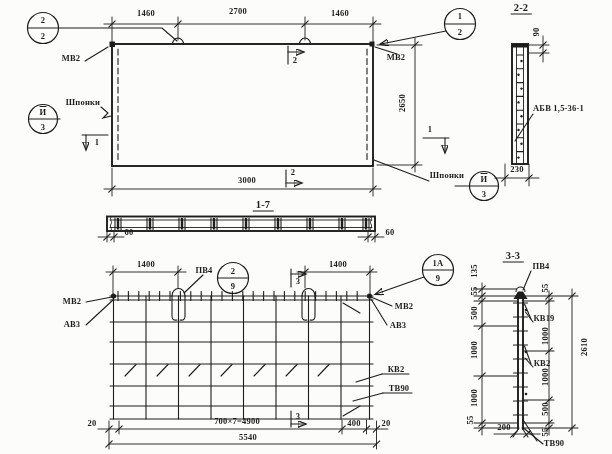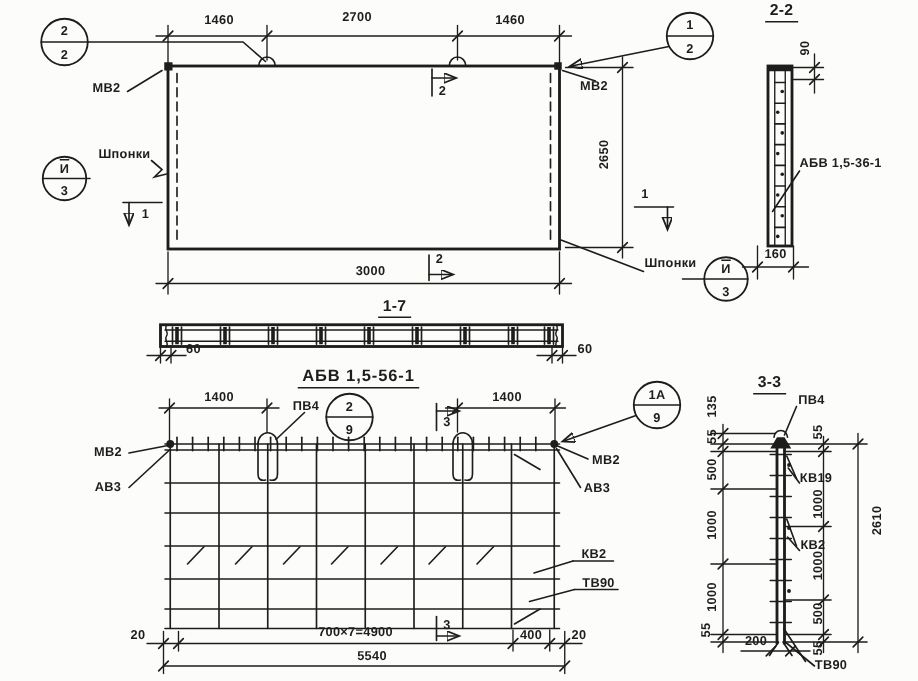--- a/index.html
+++ b/index.html
@@ -1,17 +1,17 @@
 <!DOCTYPE html>
 <html><head>
 <meta charset="utf-8">
 <style>
   html,body{margin:0;padding:0;background:#ffffff;}
   #stage{position:relative;width:612px;height:454px;background:#fcfcfa;overflow:hidden;
-         font-family:Liberation Sans, sans-serif;}
+         font-family:Liberation Serif, serif;}
   #dwg{position:absolute;left:0;top:0;}
   #dwg line,#dwg path,#dwg polyline{stroke:#1d1d1b;stroke-width:1.1;fill:none;stroke-linecap:round;}
   #dwg rect,#dwg circle{stroke:#1d1d1b;fill:none;stroke-width:1.2;}
   #dwg .fil{fill:#1d1d1b;stroke:none;}
   #dwg .dash{stroke-dasharray:6 3.5;}
   #dwg .w2{stroke-width:1.9;}
   #dwg .thin{stroke-width:0.9;}
   .t{position:absolute;font-weight:700;font-size:8.5px;color:#1d1d1b;white-space:nowrap;letter-spacing:0.2px;}
   .c{transform:translate(-50%,-50%);}
   .r{transform:translate(-50%,-50%) rotate(-90deg);}
@@ -370,21 +370,20 @@
 <div class="t c" style="left:430px;top:129px">1</div>
 <div class="t c" style="left:247px;top:180px">3000</div>
 <div class="t c" style="left:293px;top:172px">2</div>
 <div class="t c" style="left:447px;top:175px">Шпонки</div>
 <div class="t c ov" style="left:484px;top:179px">И</div>
 <div class="t c" style="left:484px;top:194px">3</div>
 <div class="t c ttl" style="left:263px;top:205px">1-7</div>
 
 <div class="t c" style="left:129px;top:232px">60</div>
 <div class="t c" style="left:390px;top:232px">60</div>
-<div class="t c ttl big" style="left:239px;top:252px">АБВ 1,5-56-1</div>
 
 <div class="t c" style="left:146px;top:264px">1400</div>
 <div class="t c" style="left:204px;top:270px">ПВ4</div>
 <div class="t c" style="left:233px;top:271px">2</div>
 <div class="t c" style="left:233px;top:286px">9</div>
 <div class="t c" style="left:298px;top:281px">3</div>
 <div class="t c" style="left:338px;top:264px">1400</div>
 <div class="t c" style="left:438px;top:263px">1А</div>
 <div class="t c" style="left:438px;top:278px">9</div>
 <div class="t c" style="left:72px;top:301px">МВ2</div>
@@ -396,21 +395,21 @@
 <div class="t c" style="left:92px;top:423px">20</div>
 <div class="t c" style="left:237px;top:421px">700×7=4900</div>
 <div class="t c" style="left:298px;top:416px">3</div>
 <div class="t c" style="left:354px;top:423px">400</div>
 <div class="t c" style="left:386px;top:423px">20</div>
 <div class="t c" style="left:248px;top:437px">5540</div>
 
 <div class="t c ttl" style="left:521px;top:8px">2-2</div>
 <div class="t r" style="left:536px;top:32px">90</div>
 <div class="t" style="left:533px;top:103px">АБВ 1,5-36-1</div>
-<div class="t c" style="left:517px;top:169px">160</div>
+<div class="t c" style="left:517px;top:169px">230</div>
 
 <div class="t c ttl" style="left:513px;top:256px">3-3</div>
 <div class="t r" style="left:474px;top:271px">135</div>
 <div class="t r" style="left:474px;top:291px">55</div>
 <div class="t r" style="left:474px;top:313px">500</div>
 <div class="t r" style="left:474px;top:350px">1000</div>
 <div class="t r" style="left:474px;top:398px">1000</div>
 <div class="t r" style="left:470px;top:420px">55</div>
 <div class="t c" style="left:504px;top:427px">200</div>
 <div class="t c" style="left:541px;top:266px">ПВ4</div>

